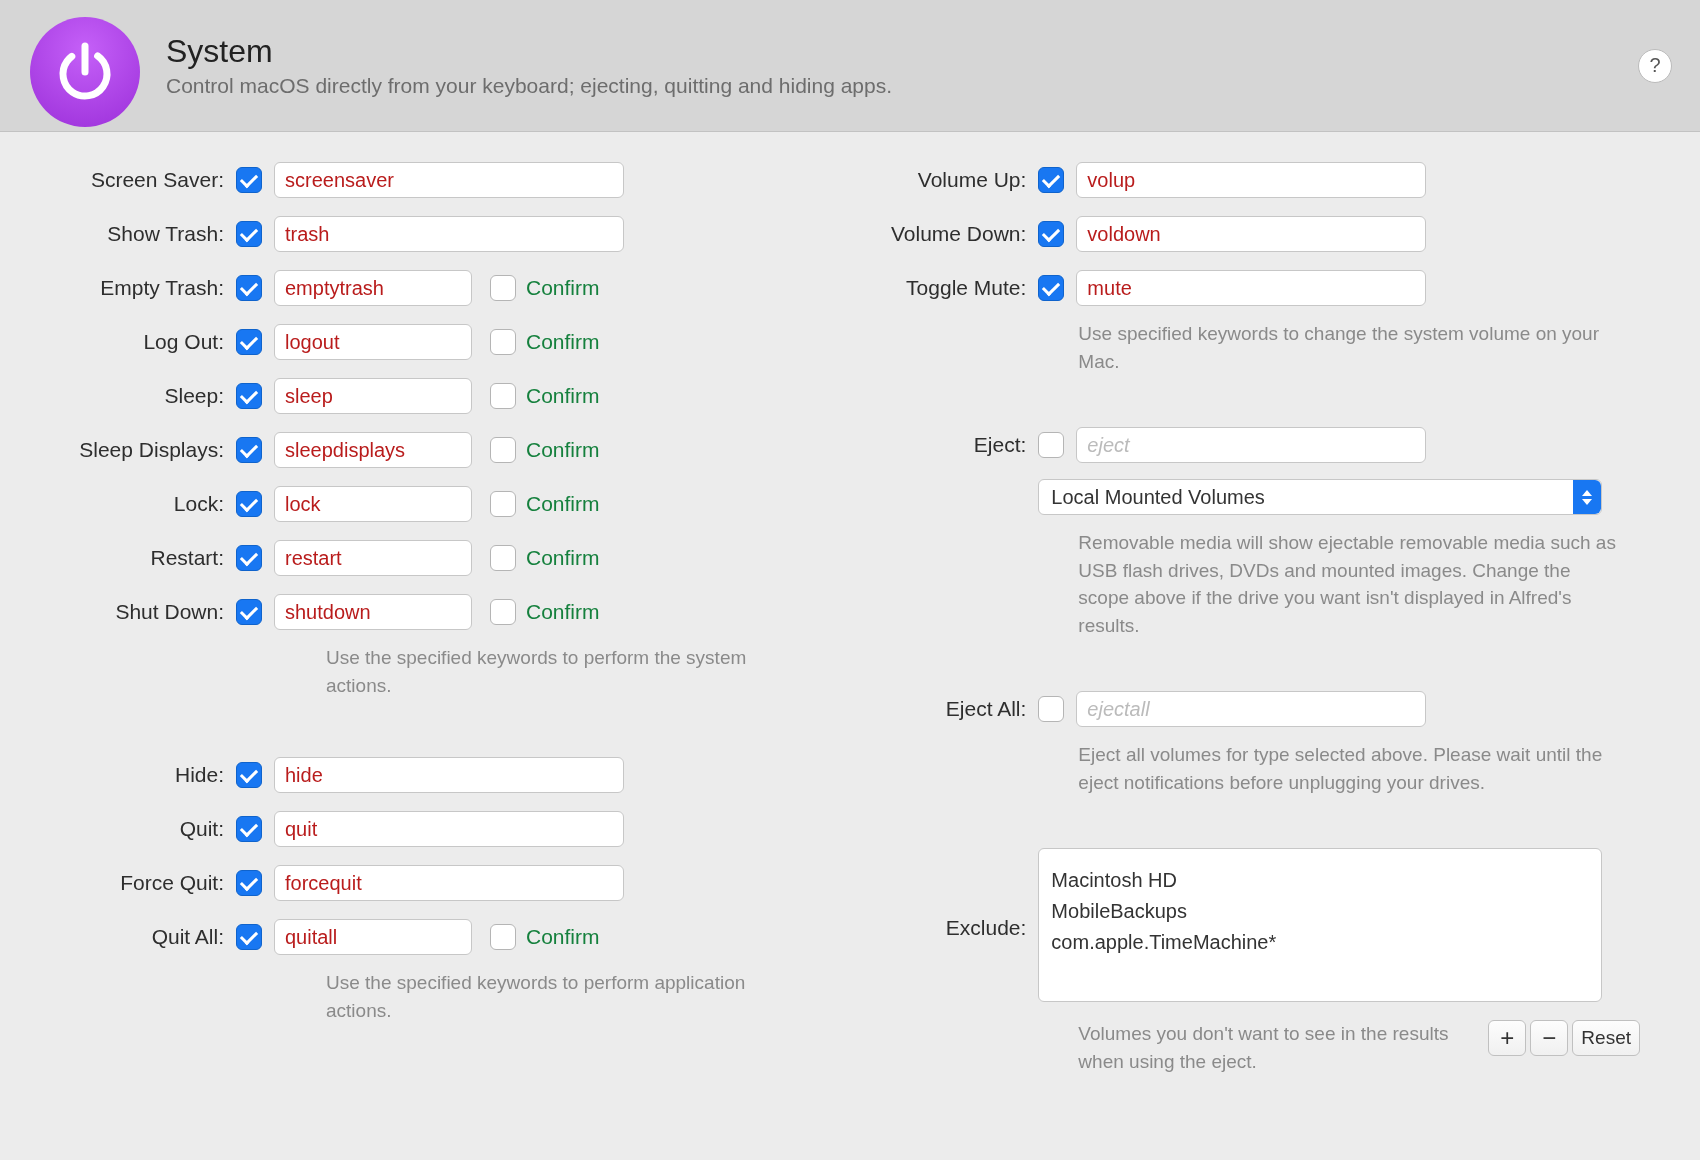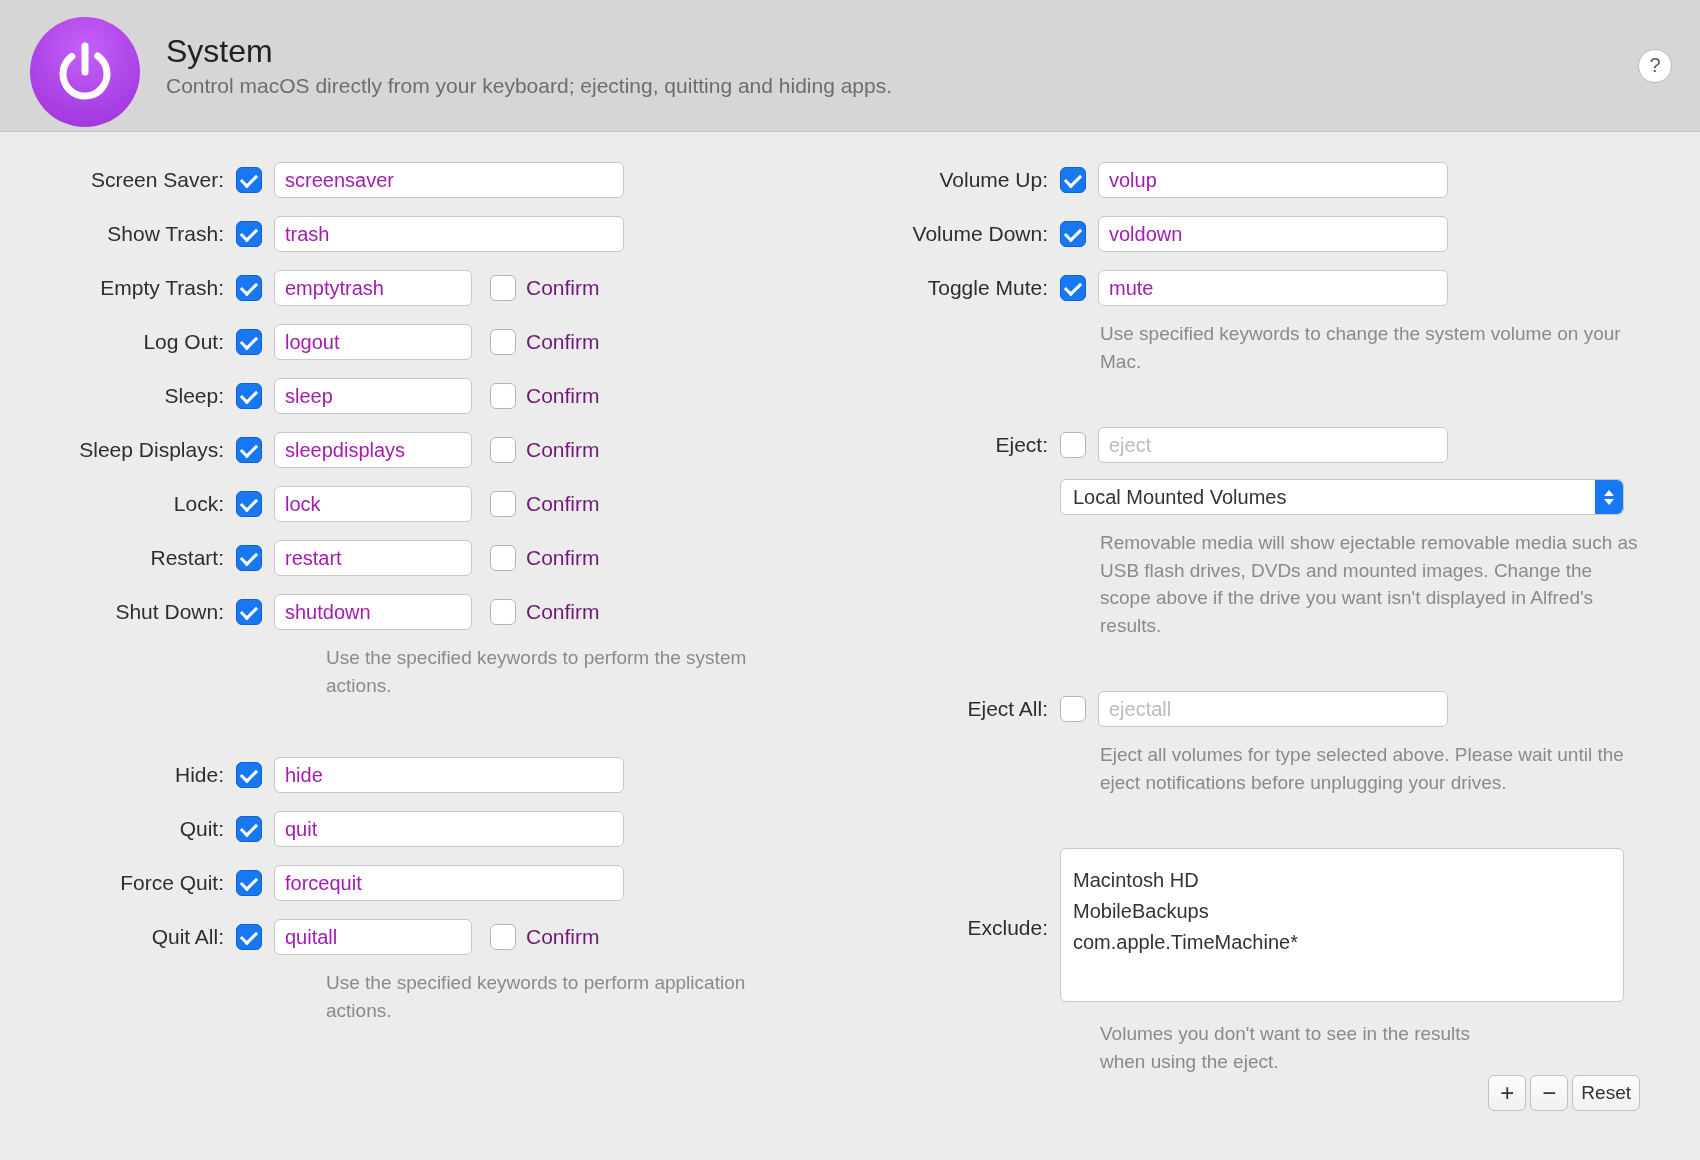--- a/index.html
+++ b/index.html
@@ -70,31 +70,31 @@
   .mac-checkbox.checked::after {
     content: ""; display: block; width: 7px; height: 13px;
     border: solid #fff; border-width: 0 3px 3px 0;
     transform: rotate(45deg); margin-top: -3px;
   }
 
   input.keyword {
     width: 350px; height: 36px;
     border: 1px solid #c7c7c7; border-radius: 6px;
     background: #fff; font-size: 20px; padding: 0 10px;
-    color: #a21caf;
+    color: #b91c1c;
   }
   input.keyword.short { width: 198px; }
   input.keyword::placeholder { color: #bbb; }
-  input.keyword.disabled { color: #bbb; background: #fff; }
+  input.keyword.disabled { color: #bbb; background: #fff; font-style: italic; }
 
   .confirm-wrap {
     display: flex; align-items: center; margin-left: 18px;
   }
   .confirm-wrap .mac-checkbox { margin-right: 10px; }
-  .confirm-label { font-size: 21px; color: #701a75; text-align: right; }
+  .confirm-label { font-size: 21px; color: #15803d; text-align: right; }
 
   .caption {
     margin-left: 286px; padding-left: 40px;
     font-size: 19px; color: #8a8a8a; line-height: 1.45;
     margin-top: -4px; margin-bottom: 24px;
     max-width: 480px;
   }
   .col-right .caption { margin-left: 210px; padding-left: 40px; max-width: 580px; }
 
   .group-gap { height: 28px; }
@@ -123,21 +123,21 @@
 
   
   .exclude-row { align-items: center; }
   .exclude-box {
     width: 564px; height: 154px;
     background: #fff; border: 1px solid #c7c7c7; border-radius: 6px;
     padding: 16px 12px; font-size: 20px; line-height: 1.55; color: #333;
   }
   .exclude-footer {
     display: flex; align-items: flex-start;
-    margin-left: 210px; padding-left: 40px; margin-top: 8px; flex-direction: column;
+    margin-left: 210px; padding-left: 40px; margin-top: 8px;
   }
   .exclude-caption { font-size: 19px; color: #8a8a8a; line-height: 1.45; width: 410px; }
   .btn-group { margin-left: auto; display: flex; gap: 0; }
   .btn {
     height: 36px; min-width: 36px; padding: 0 8px;
     background: linear-gradient(#fdfdfd, #f0f0f0);
     border: 1px solid #c0c0c0; border-radius: 6px;
     font-size: 19px; color: #333; display: flex; align-items: center; justify-content: center;
     cursor: pointer;
   }

